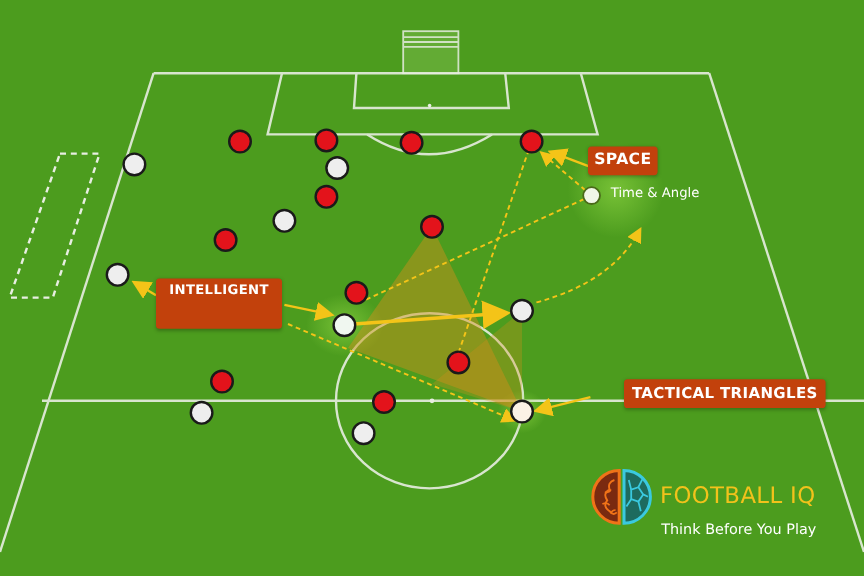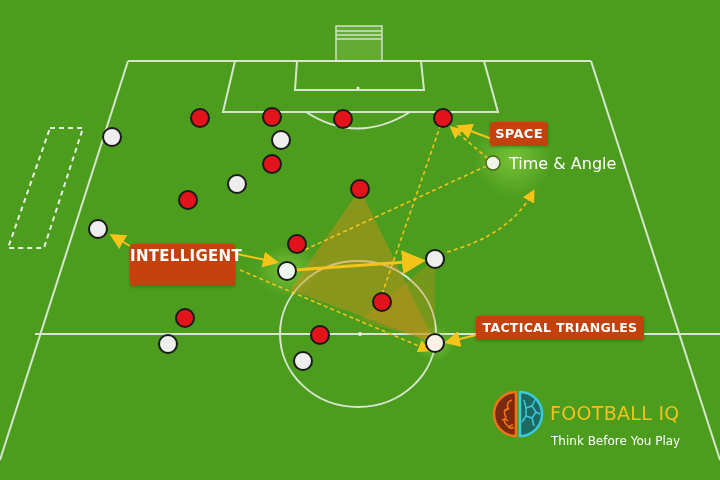--- a/index.html
+++ b/index.html
@@ -16,34 +16,34 @@
     background: #c2410c;
     color: #ffffff;
     font-weight: bold;
     letter-spacing: 0.3px;
     border-radius: 3px;
     box-shadow: 0 1px 3px rgba(0,0,0,0.25);
     text-align: center;
     line-height: 1.2;
   }
   .label-intelligent {
-    left: 130px; top: 244px; width: 105px; height: 42px;
-    font-size: 15px; padding-top: 3px; box-sizing: border-box;
+    left: 130px; top: 232px; width: 105px; height: 42px;
+    font-size: 11px; padding-top: 3px; box-sizing: border-box;
   }
   .label-intelligent span { display: block; }
   .label-space {
     left: 490px; top: 122px; width: 58px; height: 24px;
     font-size: 13px; line-height: 24px;
   }
   .label-triangles {
-    left: 476px; top: 316px; width: 168px; height: 24px;
+    left: 520px; top: 316px; width: 168px; height: 24px;
     font-size: 12.5px; line-height: 24px;
   }
   .plain-text {
-    position: absolute; color: #ffffff; font-size: 16px;
+    position: absolute; color: #ffffff; font-size: 11px;
   }
   .time-angle { left: 509px; top: 154px; }
   .logo { position: absolute; left: 490px; top: 386px; width: 220px; height: 60px; }
   .logo-title {
     position: absolute; left: 60px; top: 16px;
     font-size: 19px; font-weight: normal; color: #f2c21b; letter-spacing: 0.3px;
     white-space: nowrap;
   }
   .logo-tagline {
     position: absolute; left: 61px; top: 32px;

